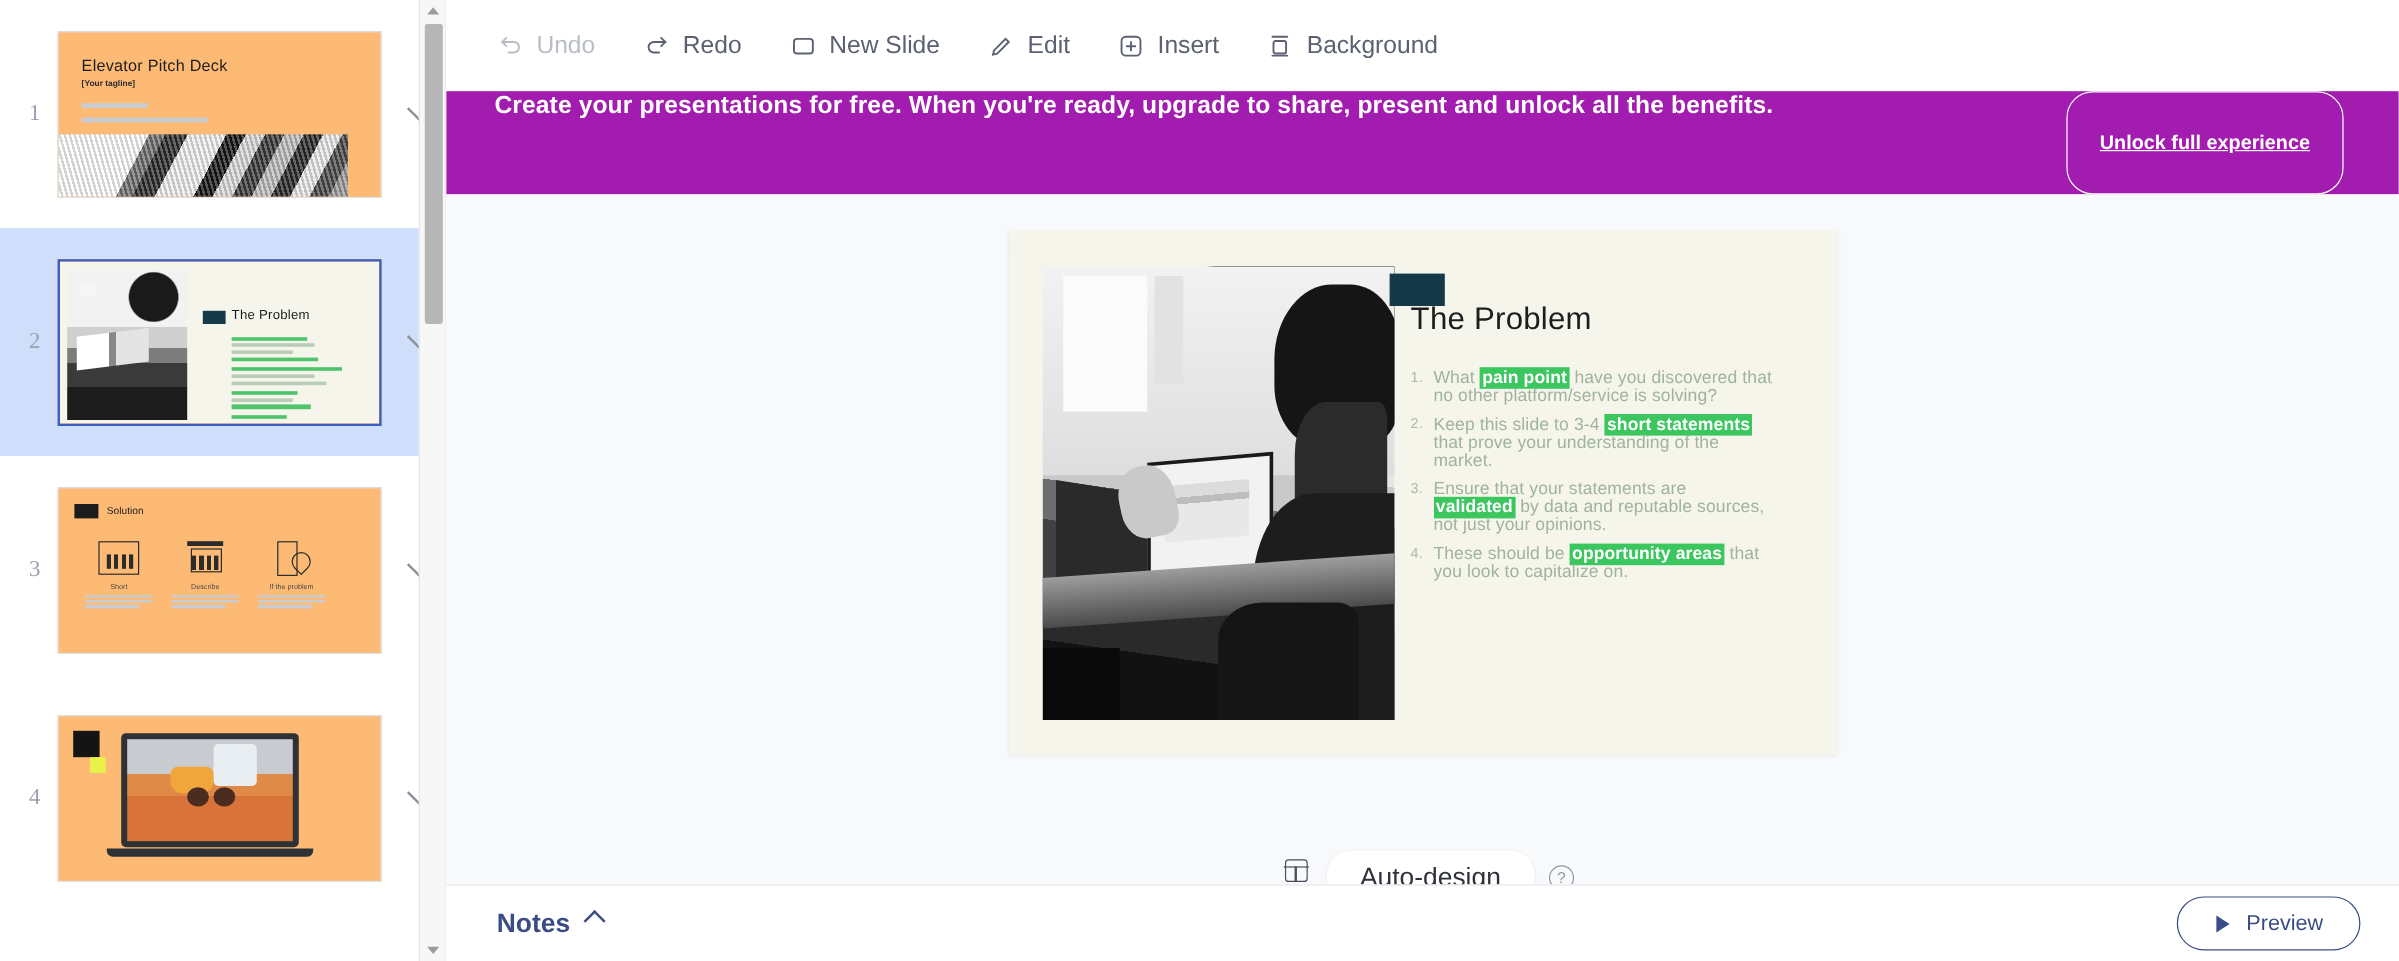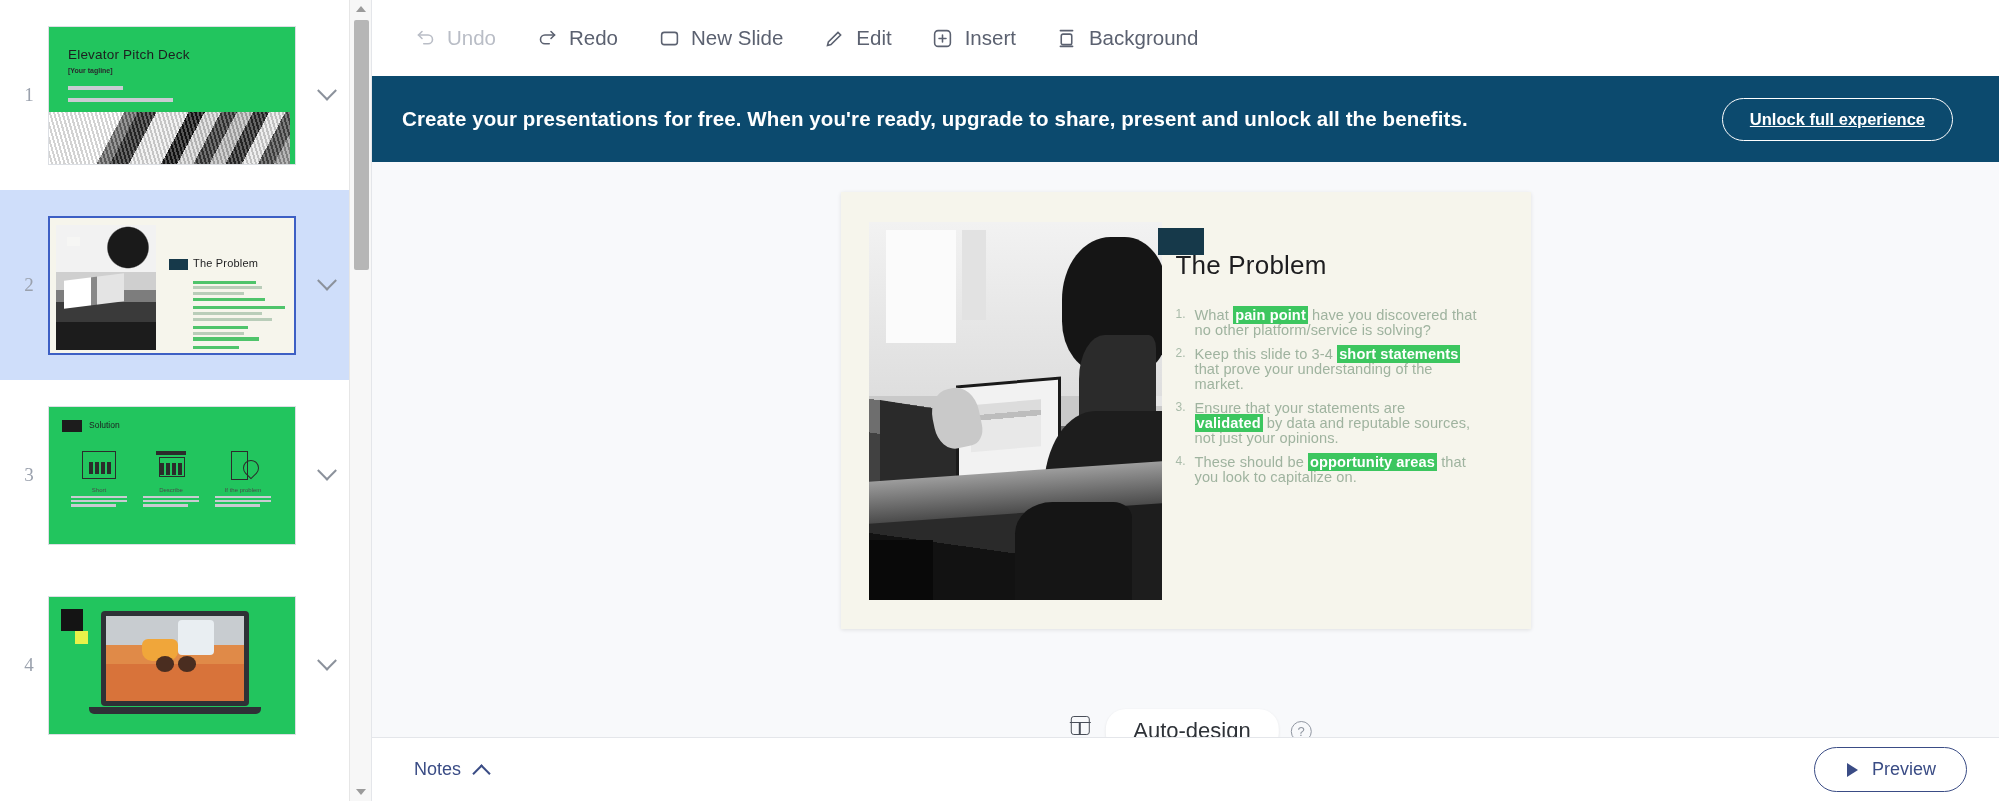--- a/index.html
+++ b/index.html
@@ -33,22 +33,22 @@
     width: 38px;
     text-align: center;
     font-size: 19px;
     color: #9aa1ad;
     font-family: "Liberation Serif", serif;
     flex: 0 0 38px;
   }
   .thumb-wrap { position: relative; flex: 0 0 auto; }
   .thumb {
     position: relative;
-    width: 248px; height: 139px;
-    background: #22c55e;
+    width: 270px; height: 139px;
+    background: #fdba74;
     border: 1px solid #dcdfe4;
     overflow: hidden;
   }
   .slide-row.selected .thumb { border: 2px solid #3d5fc4; }
   .chevron-btn {
     width: 62px; height: 60px;
     display: flex; align-items: center; justify-content: center;
     flex: 0 0 62px;
   }
   .chev {
@@ -138,22 +138,22 @@
   
   .main { position:relative; flex:1; height:801px; background:#ffffff; }
 
   .toolbar { height:76px; display:flex; align-items:center; padding-left:22px; gap:0; background:#fff; }
   .tb-item { display:flex; align-items:center; gap:11px; padding:0 20px; height:40px; font-size:20.5px; color:#5b6170; }
   .tb-item.disabled { color:#b9bdc6; }
   .tb-ico { width:22px; height:22px; display:flex; align-items:center; justify-content:center; }
   .tb-ico svg { display:block; }
 
   .banner {
-    position:relative; margin:0 0 0 0; height:86px; background:#0c4a6e;
-    display:flex; align-items:center; justify-content:space-between; padding:0 46px 0 30px;
+    position:relative; margin:0 0 0 0; height:86px; background:#a21caf;
+    display:flex; justify-content:space-between; padding:0 46px 0 40px;
   }
   .banner-text { color:#ffffff; font-size:20.5px; font-weight:bold; letter-spacing:.1px; }
   .banner-btn {
     border:1.6px solid #ffffff; border-radius:22px; color:#fff; font-size:16.5px; font-weight:bold;
     padding:11px 27px; background:transparent; white-space:nowrap;text-decoration:underline;
   }
 
   .canvas { position:relative; height:calc(801px - 58px - 86px - 64px); background:#f8f9fb; }
 
   .slide {
@@ -213,21 +213,21 @@
   .ad-help {
     width:21px; height:21px; border:1.5px solid #9096a1; border-radius:50%;
     display:flex; align-items:center; justify-content:center; font-size:13px; color:#9096a1; margin-left:8px;
   }
 
   .bottombar {
     position:absolute; left:0; bottom:0; width:100%; height:64px; background:#ffffff;
     border-top:1px solid #e4e6ea; display:flex; align-items:center; justify-content:space-between;
     padding:0 32px 0 42px;
   }
-  .notes { display:flex; align-items:flex-end; gap:14px; font-size:18px; color:#3a4c85; font-weight:normal; }
+  .notes { display:flex; align-items:flex-start; gap:14px; font-size:22px; color:#3a4c85; font-weight:bold; }
   .notes-chev { width:13px; height:13px; border-left:2.4px solid #3a4c85; border-top:2.4px solid #3a4c85; transform:rotate(45deg); margin-top:4px; }
   .preview-btn {
     display:flex; align-items:center; gap:12px; border:1.6px solid #3a4c85; border-radius:24px;
     padding:11px 30px; font-size:18px; color:#3a4c85;
   }
   .play-tri { width:0;height:0;border-left:11px solid #3a4c85;border-top:7px solid transparent;border-bottom:7px solid transparent; }
   .play-wrap { width:15px;height:15px;display:flex;align-items:center;justify-content:center; }
 </style>
 </head>
 <body>

